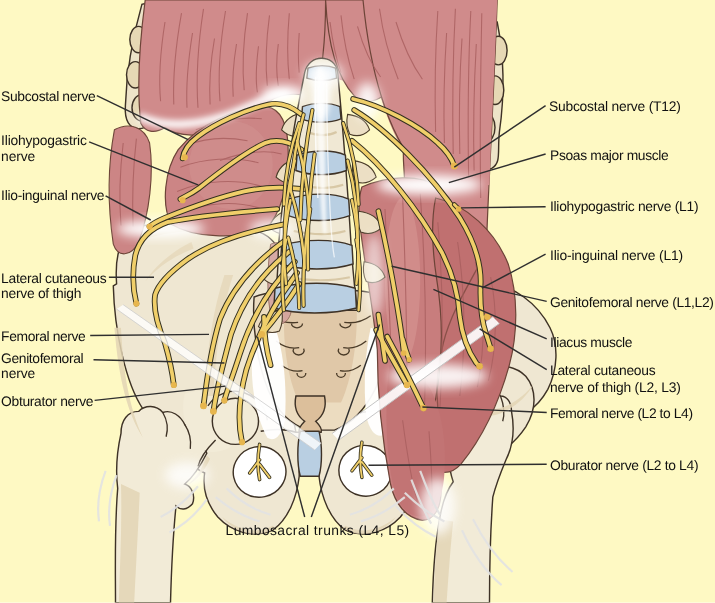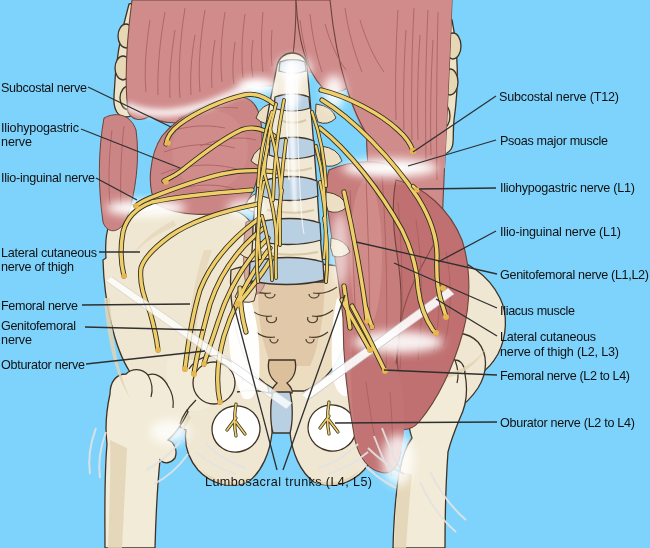--- a/index.html
+++ b/index.html
@@ -1,16 +1,16 @@
 <!DOCTYPE html>
 <html><head>
 <meta charset="utf-8">
 <style>
   html,body{margin:0;padding:0;background:#ffffff;}
-  #wrap{position:relative;width:650px;height:548px;overflow:hidden;background:#7dd3fc;
+  #wrap{position:relative;width:650px;height:548px;overflow:hidden;background:#fef9c3;
         font-family:"Liberation Sans",sans-serif;}
   svg{position:absolute;left:0;top:0;}
 </style>
 </head>
 <body>
 <div id="wrap">
 <svg width="650" height="548" viewBox="0 0 650 548" xmlns="http://www.w3.org/2000/svg">
 <defs>
   <filter id="blur3" x="-40%" y="-40%" width="180%" height="180%">
           <feGaussianBlur stdDeviation="3"></feGaussianBlur>

